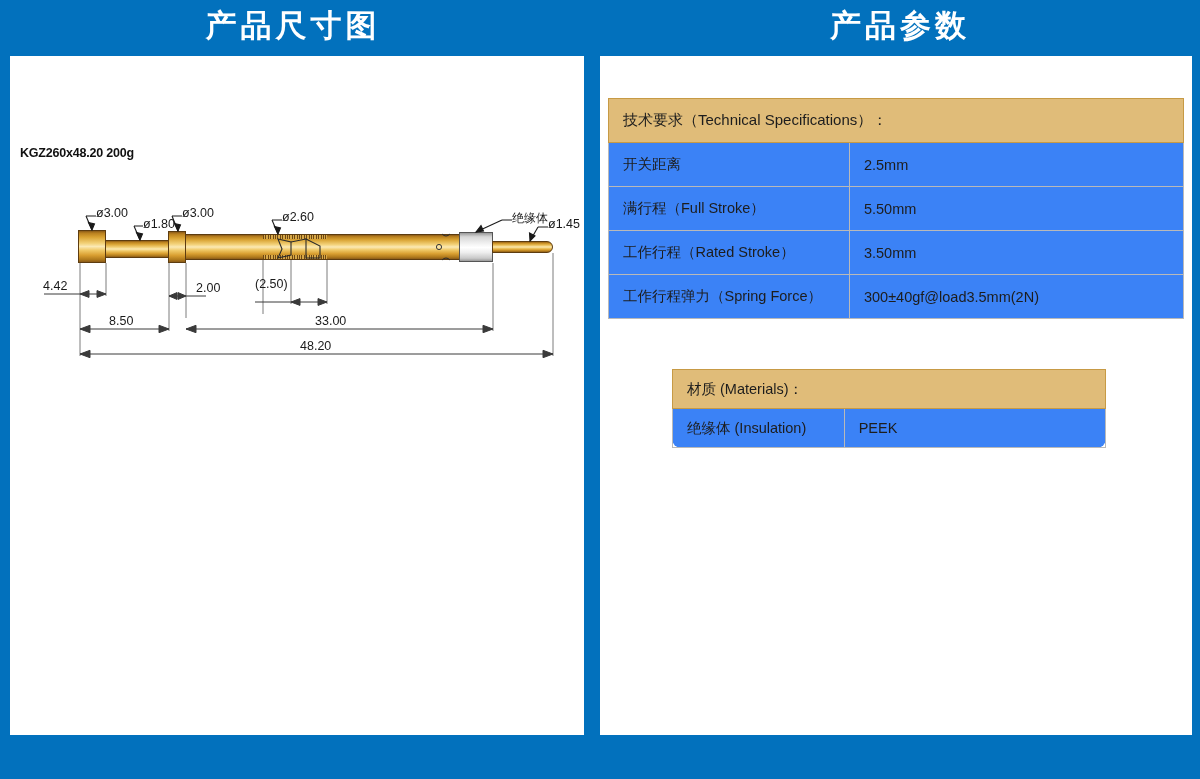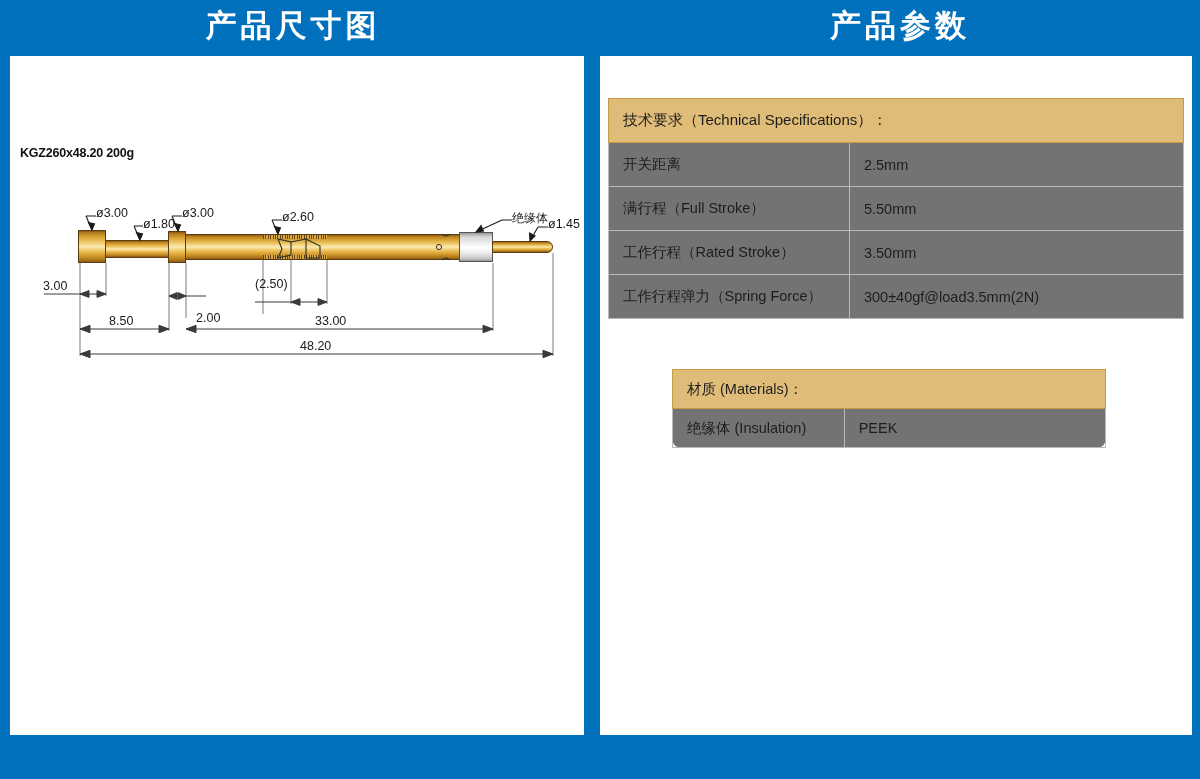--- a/index.html
+++ b/index.html
@@ -61,21 +61,21 @@
 
   
   .svg-layer{position:absolute;left:0;top:0;width:574px;height:679px;}
   .dimtxt{
     position:absolute;font-size:12.5px;color:#1a1a1a;
     font-family:"Liberation Sans", sans-serif;white-space:nowrap;
   }
   .dimtxt.cn{font-size:12px;}
 
   
-  .tbl{position:absolute;border-collapse:collapse;background:#737373;}
+  .tbl{position:absolute;border-collapse:collapse;background:#3b82f6;}
   .tbl td{
     border:1px solid #b9b9b9;
     font-size:14.5px;color:#1d1d1d;
     padding:0 14px;
     font-family:"Liberation Sans", sans-serif;
   }
   .tbl td.hd{
     background:#e0bc79;
     border:1px solid #c79a45;
     font-size:15px;color:#1d1d1d;
@@ -200,23 +200,23 @@
         </g>
       </svg>
 
       <div class="dimtxt" style="left:86px;top:150px;">ø3.00</div>
       <div class="dimtxt" style="left:133px;top:161px;">ø1.80</div>
       <div class="dimtxt" style="left:172px;top:150px;">ø3.00</div>
       <div class="dimtxt" style="left:272px;top:154px;">ø2.60</div>
       <div class="dimtxt cn" style="left:502px;top:154px;">绝缘体</div>
       <div class="dimtxt" style="left:538px;top:161px;">ø1.45</div>
 
-      <div class="dimtxt" style="left:33px;top:223px;">3.00</div>
+      <div class="dimtxt" style="left:33px;top:223px;">4.42</div>
       <div class="dimtxt" style="left:99px;top:258px;">8.50</div>
-      <div class="dimtxt" style="left:186px;top:225px;margin-top:30px;">2.00</div>
+      <div class="dimtxt" style="left:186px;top:225px;">2.00</div>
       <div class="dimtxt" style="left:245px;top:221px;">(2.50)</div>
       <div class="dimtxt" style="left:305px;top:258px;">33.00</div>
       <div class="dimtxt" style="left:290px;top:283px;">48.20</div>
     </div>
   </div>
 
   <div class="panel panel-right">
 
     <table class="tbl" id="spec-table">
       <tbody>

